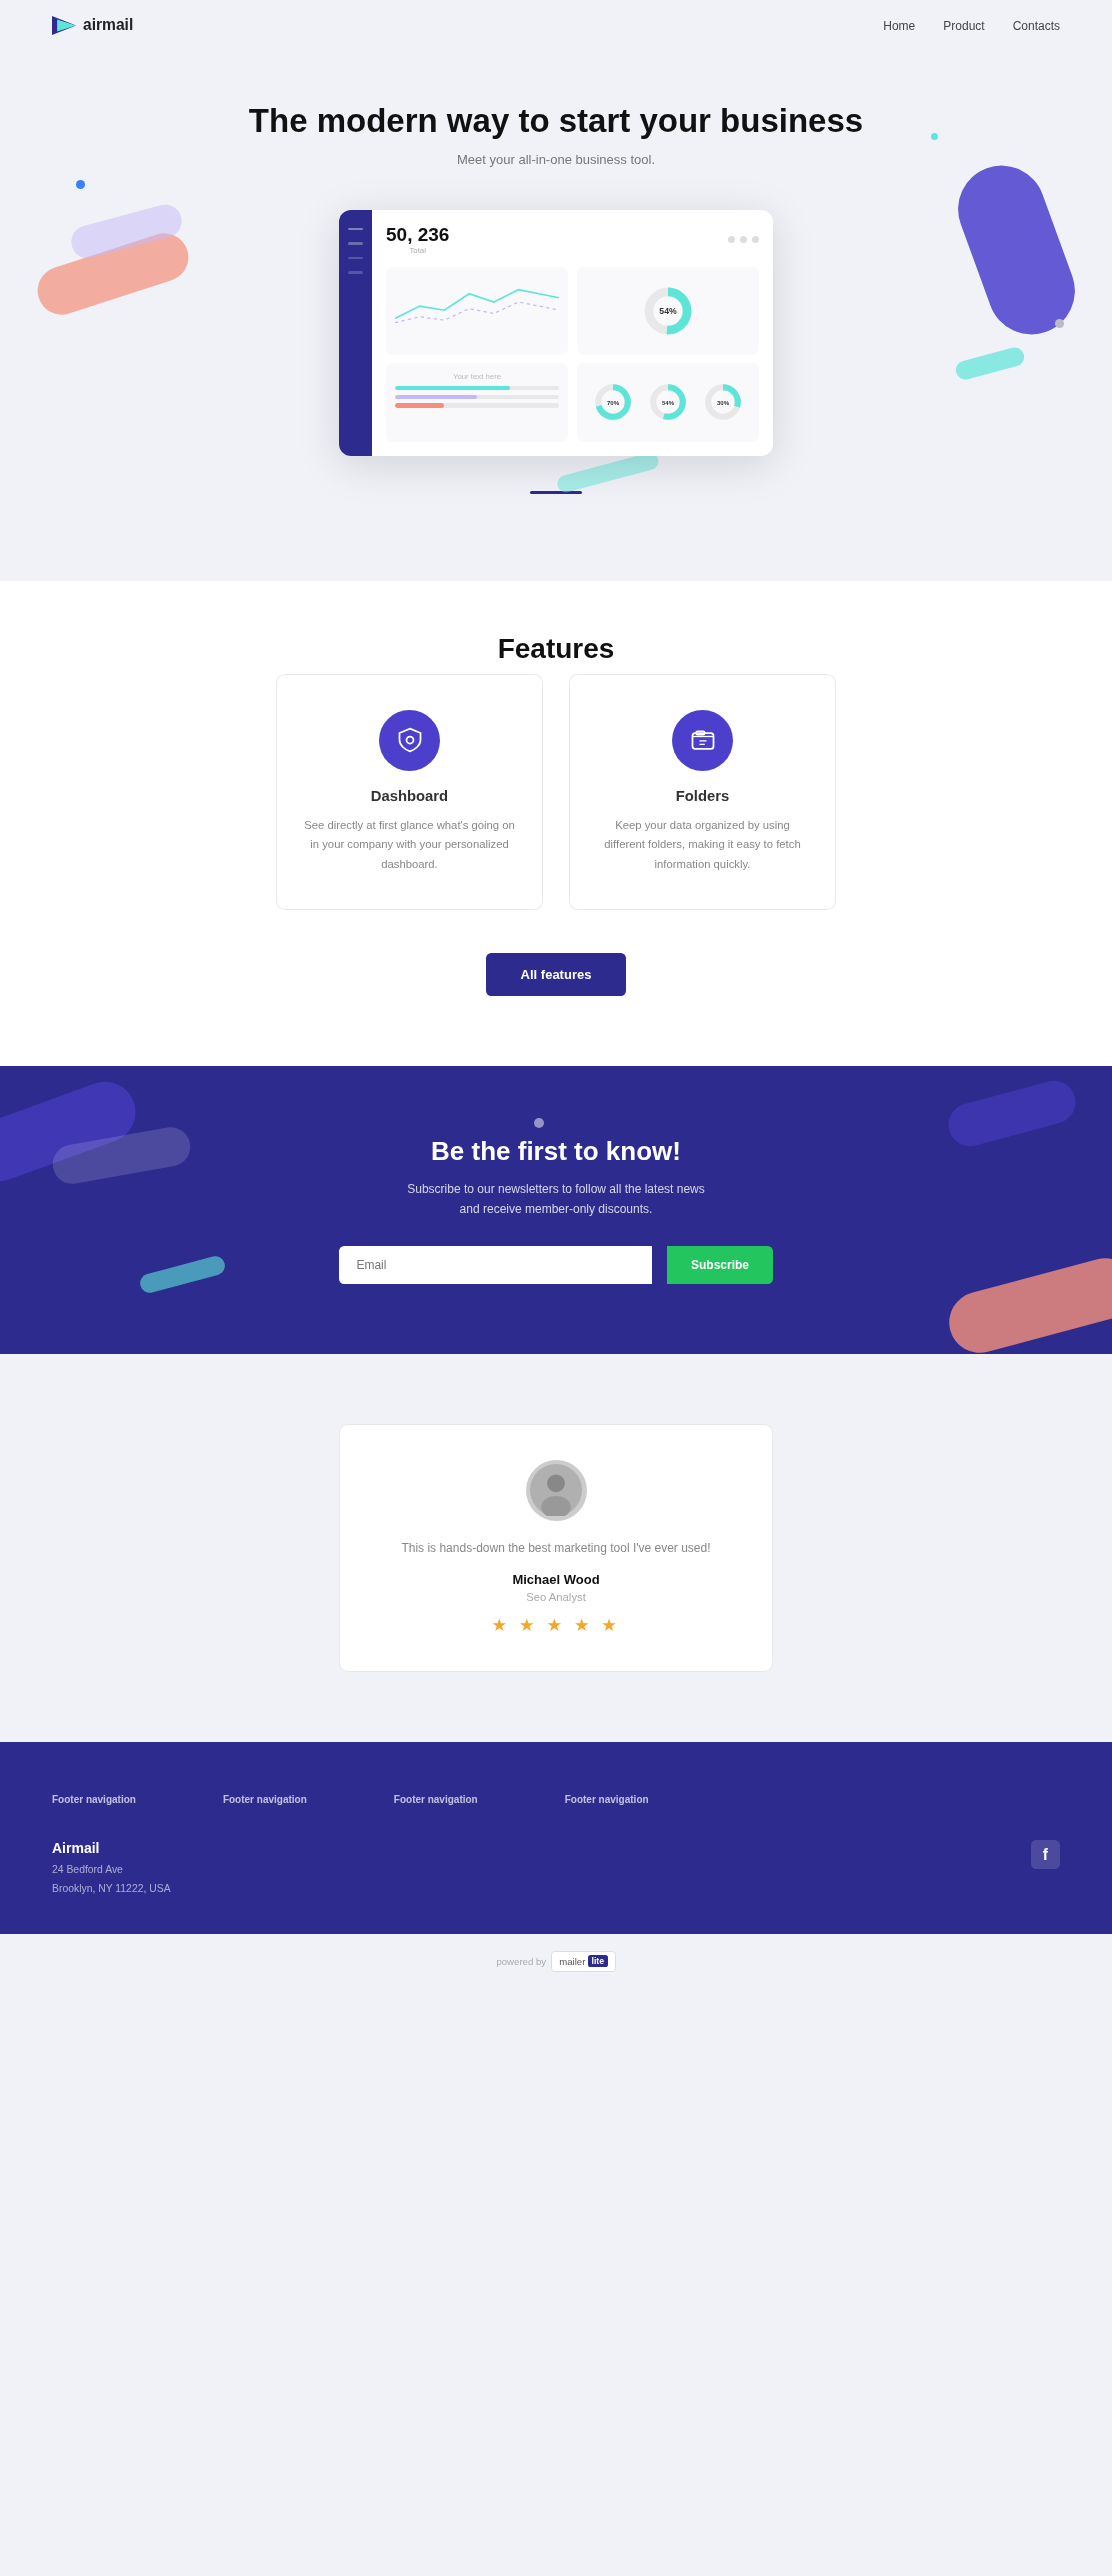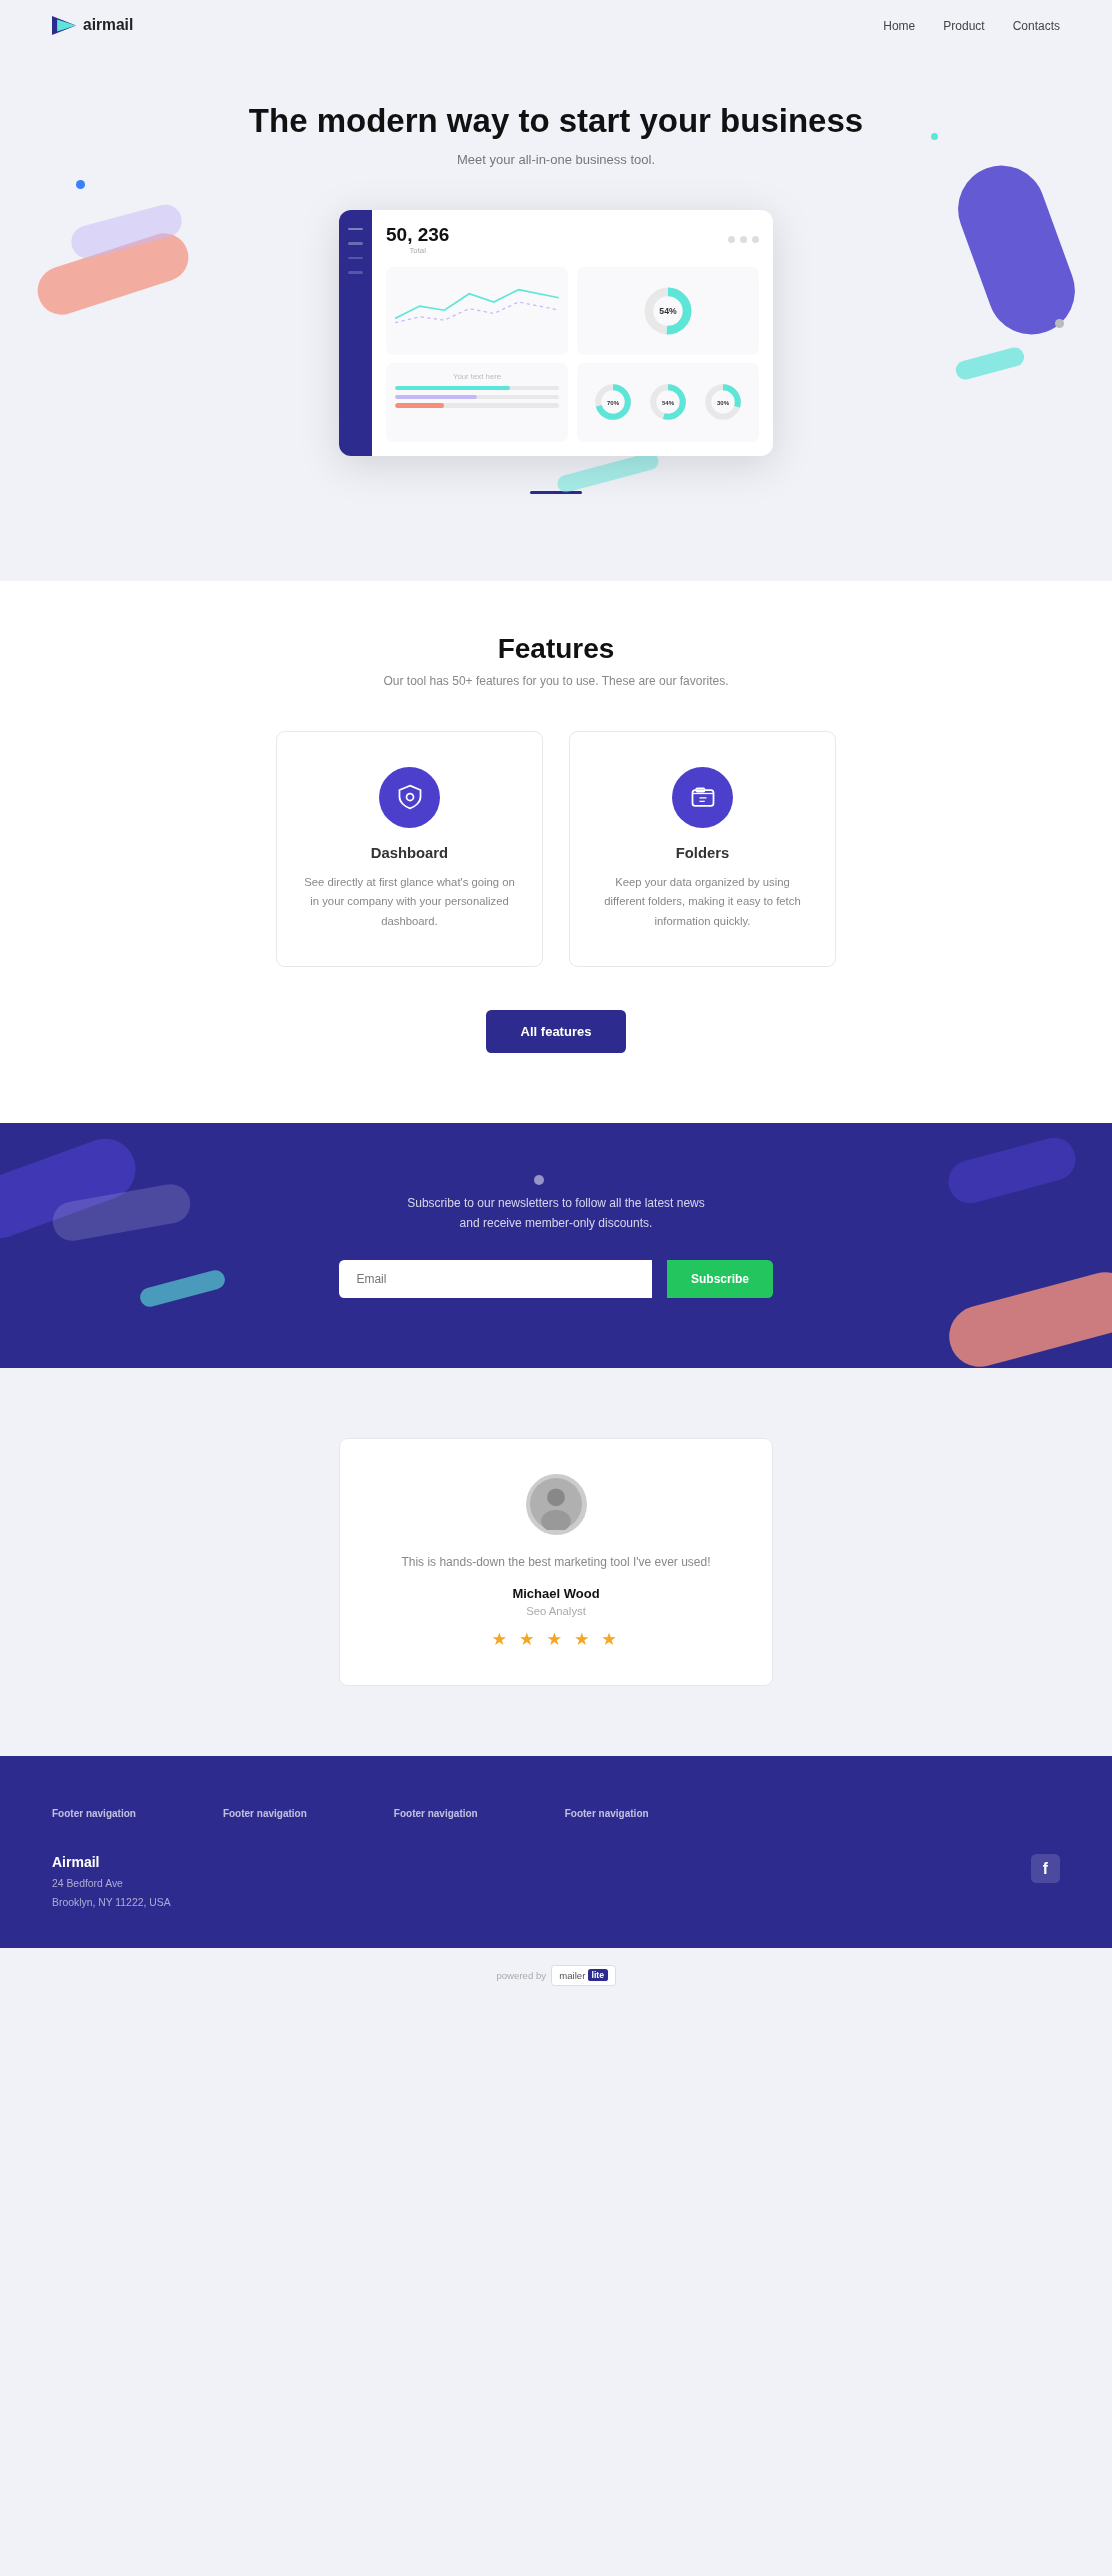--- a/index.html
+++ b/index.html
@@ -617,21 +617,20 @@
     </div>
 
     <div style="position:absolute;bottom:-26px;left:50%;transform:translateX(-60%);width:104px;height:17.4px;background:#5de6d8;border-radius:8.7px;opacity:0.5;transform:rotate(-15deg);z-index:1;"></div>
   </div>
 
   <div class="section-divider"></div>
 </section>
 
 <section class="features-section">
   <h2>Features</h2>
-  <p class="subtitle">Our tool has 50+ features for you to use. These are our favorites.</p>
 
   <div class="features-cards">
 
     <div class="feature-card">
       <div class="feature-icon-circle">
         <svg viewBox="0 0 32 32">
           <path d="M16 3 L28 8 L28 16 C28 22 22 27 16 29 C10 27 4 22 4 16 L4 8 Z" stroke="#fff" stroke-width="2" fill="none"></path>
           <circle cx="16" cy="16" r="4" stroke="#fff" stroke-width="2" fill="none"></circle>
         </svg>
       </div>
@@ -659,20 +658,21 @@
 
 <section class="newsletter-section">
 
   <div class="nl-blob-purple" style="width:174px;height:61px;left:-35px;top:35px;transform:rotate(-20deg);opacity:0.6;"></div>
   <div class="nl-blob-white" style="width:139px;height:39px;left:52px;top:70px;transform:rotate(-10deg);"></div>
   <div class="nl-blob-teal" style="width:87px;height:19px;left:139px;bottom:70px;transform:rotate(-15deg);"></div>
   <div class="nl-blob-salmon" style="width:191px;height:61px;right:-26px;bottom:17.4px;transform:rotate(-15deg);"></div>
   <div class="nl-blob-purple" style="width:130px;height:43px;right:35px;top:26px;transform:rotate(-15deg);opacity:0.5;"></div>
   <div class="nl-dot" style="top:52px;left:48%;"></div>
 
+  <h2>Be the first to know!</h2>
   <p>Subscribe to our newsletters to follow all the latest news<br>and receive member-only discounts.</p>
   <div class="newsletter-form">
     <input type="email" placeholder="Email" style="">
     <button>Subscribe</button>
   </div>
 </section>
 
 <section class="testimonials-section">
   <div class="testimonial-card">
     <div class="testimonial-avatar">

